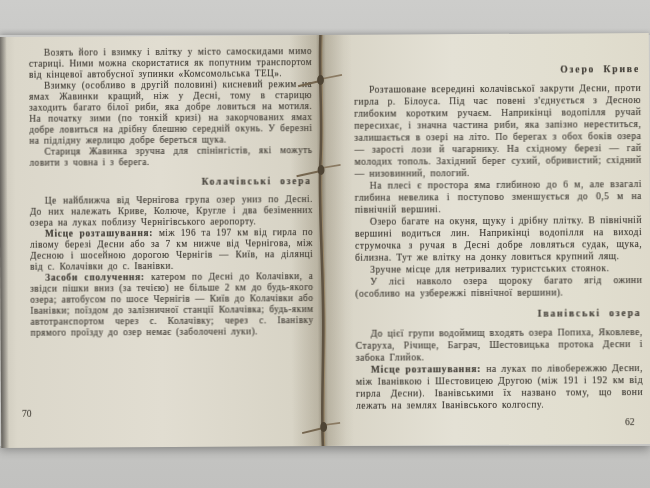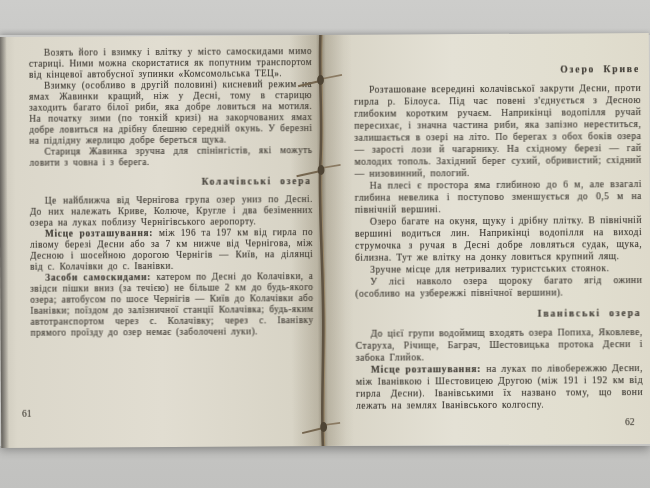--- a/index.html
+++ b/index.html
@@ -60,23 +60,23 @@
     <div class="book-inner">
 
       <div class="page page-left">
         <div class="text text-left">
             <div class="para">Возять його і взимку і влітку у місто самоскидами мимо стариці. Ними можна скористатися як попутним транспортом від кінцевої автобусної зупинки «Комсомольська ТЕЦ».</div>
             <div class="para">Взимку (особливо в другій половині) кисневий режим на ямах Жавинки кращий, ніж у Десні, тому в старицю заходить багато білої риби, яка добре ловиться на мотиля. На початку зими (по тонкій кризі) на закорчованих ямах добре ловиться на дрібну блешню середній окунь. У березні на підлідну жерлицю добре береться щука.</div>
             <div class="para">Стариця Жавинка зручна для спінінгістів, які можуть ловити з човна і з берега.</div>
             <div class="heading">Колачівські озера</div>
             <div class="para">Це найближча від Чернігова група озер униз по Десні. До них належать Криве, Колюче, Кругле і два безіменних озера на луках поблизу Чернігівського аеропорту.</div>
             <div class="para"><span class="lead">Місце розташування: </span>між 196 та 197 км від гирла по лівому березі Десни або за 7 км нижче від Чернігова, між Десною і шосейною дорогою Чернігів — Київ, на ділянці від с. Колачівки до с. Іванівки.</div>
-            <div class="para"><span class="lead">Засоби самоскидами: </span>катером по Десні до Колачівки, а звідси пішки вниз (за течією) не більше 2 км до будь-якого озера; автобусом по шосе Чернігів — Київ до Колачівки або Іванівки; поїздом до залізничної станції Колачівка; будь-яким автотранспортом через с. Колачівку; через с. Іванівку прямого проїзду до озер немає (заболочені луки).</div>
+            <div class="para"><span class="lead">Засоби сполучення: </span>катером по Десні до Колачівки, а звідси пішки вниз (за течією) не більше 2 км до будь-якого озера; автобусом по шосе Чернігів — Київ до Колачівки або Іванівки; поїздом до залізничної станції Колачівка; будь-яким автотранспортом через с. Колачівку; через с. Іванівку прямого проїзду до озер немає (заболочені луки).</div>
           </div>
-        <div class="pagenum pagenum-left">61</div>
+        <div class="pagenum pagenum-left">70</div>
       </div>
 
       <div class="page page-right">
         <div class="text text-right">
             <div class="heading">Озеро Криве</div>
             <div class="para">Розташоване всередині колачівської закрути Десни, проти гирла р. Білоуса. Під час повені з'єднується з Десною глибоким коротким ручаєм. Наприкінці водопілля ручай пересихає, і значна частина риби, яка запізно нереститься, залишається в озері на літо. По берегах з обох боків озера — зарості лози й чагарнику. На східному березі — гай молодих тополь. Західний берег сухий, обривистий; східний — низовинний, пологий.</div>
             <div class="para">На плесі є простора яма глибиною до 6 м, але взагалі глибина невелика і поступово зменшується до 0,5 м на північній вершині.</div>
             <div class="para">Озеро багате на окуня, щуку і дрібну плітку. В північній вершині водиться лин. Наприкінці водопілля на виході струмочка з ручая в Десні добре ловляться судак, щука, білизна. Тут же влітку на донку ловиться крупний лящ.</div>
             <div class="para">Зручне місце для нетривалих туристських стоянок.</div>
             <div class="para">У лісі навколо озера щороку багато ягід ожини (особливо на узбережжі північної вершини).</div>

